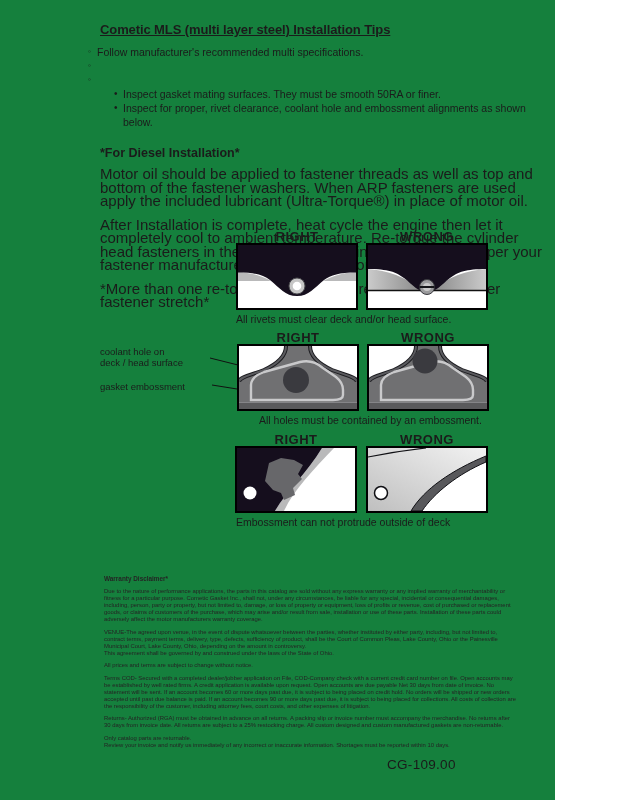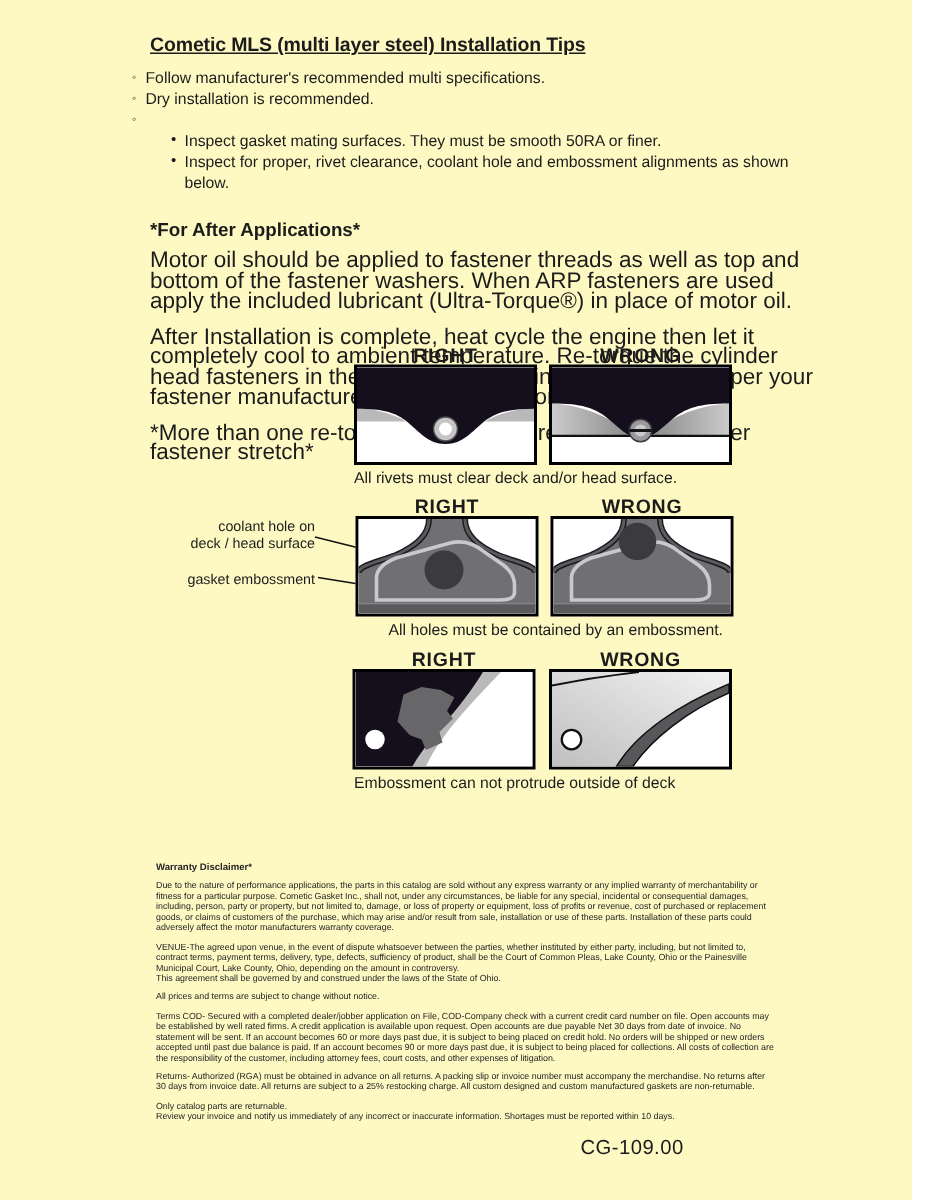--- a/index.html
+++ b/index.html
@@ -7,40 +7,40 @@
     --c-diagram-dark:#150e1d;
     --c-diagram-mid-gray:#707072;
     --c-diagram-light-gray:#b9b9ba;
     --c-diagram-dark-gray:#4a4a4e;
     --c-hole-dark:#3a3a3f;
     --c-emboss-outline:#c9c9cb;
     --c-border:#000000;
   }
   html,body{margin:0;padding:0;background:#ffffff;}
   .page{
-    position:relative;width:608px;height:800px;background:#fef9c3;overflow:hidden;
+    position:relative;width:555px;height:800px;background:#15803d;overflow:hidden;
     font-family:"Liberation Sans","DejaVu Sans",sans-serif;color:var(--c-ink);
   }
   
   .content{position:absolute;left:100px;top:22px;width:452px;}
   .title{font-size:13px;font-weight:bold;text-decoration:underline;letter-spacing:-0.1px;margin:0 0 8px 0;}
   .tips{margin:0 0 0 -12px;}
   .tip{display:flex;font-size:10.5px;line-height:14px;}
   .tmark{width:9px;font-size:8px;line-height:14px;flex:none;text-align:left;}
   .tip.sub{margin-left:26px;}
   .tip.sub .tmark{font-size:10px;}
   .diesel{margin-top:17px;}
   .diesel-h{font-size:12.5px;font-weight:bold;margin:0 0 7px 0;}
   .diesel p{font-size:15px;line-height:13.5px;margin:0 0 10px 0;}
   
   .fig-label{position:absolute;width:122px;text-align:center;font-size:13px;font-weight:600;letter-spacing:0.5px;}
   .dbox{position:absolute;width:118px;height:63px;border:2px solid var(--c-border);background:#fff;}
   .dbox svg{display:block;width:100%;height:100%;}
   .caption{position:absolute;font-size:10.5px;font-weight:normal;line-height:12.5px;}
-  .ann{position:absolute;width:110px;text-align:right;font-size:9.5px;line-height:11px;}
+  .ann{position:absolute;width:110px;text-align:left;font-size:9.5px;line-height:11px;}
   .leaders{position:absolute;left:209px;top:352px;}
   
   .legal{position:absolute;left:104px;top:575px;width:412px;color:#242424;}
   .legal-h{font-size:6.4px;font-weight:bold;margin:0 0 6px 0;}
   .legal p{font-size:5.9px;line-height:7px;margin:0 0 5.5px 0;}
   .legal p.tight{margin-top:-5.5px;}
   .page-code{position:absolute;left:387px;top:757px;font-size:13.5px;letter-spacing:0.3px;color:#1a1a1a;}
 </style>
 </head>
 <body>
@@ -49,36 +49,35 @@
 
   <div class="content">
     <h1 class="title">Cometic MLS (multi layer steel) Installation Tips</h1>
     <div class="tips">
       <div class="tip">
         <span class="tmark">◦</span>
         <span>Follow manufacturer's recommended multi specifications.</span>
       </div>
       <div class="tip">
         <span class="tmark">◦</span>
-        <span>Dry installation is recommended.</span>
       </div>
       <div class="tip">
         <span class="tmark">◦</span>
       </div>
       <div class="tip sub">
         <span class="tmark">•</span>
         <span>Inspect gasket mating surfaces.  They must be smooth 50RA or finer.</span>
       </div>
       <div class="tip sub">
         <span class="tmark">•</span>
         <span>Inspect for proper, rivet clearance, coolant hole and embossment alignments as shown below.</span>
       </div>
     </div>
     <div class="diesel">
-      <h2 class="diesel-h">*For After Applications*</h2>
+      <h2 class="diesel-h">*For Diesel Installation*</h2>
       <p>Motor oil should be applied to fastener threads as well as top and bottom of the fastener washers. When ARP fasteners are used apply the included lubricant (Ultra-Torque®) in place of motor oil.</p>
       <p>After Installation is complete, heat cycle the engine then let it completely cool to ambient temperature. Re-torque the cylinder head fasteners in the same pattern as initial installation or per your fastener manufacturer's recommendations.</p>
       <p>*More than one re-torque may be required to achieve proper fastener stretch*</p>
     </div>
   </div>
 
   <div class="fig-label" style="left:236px;top:229px;">RIGHT</div>
   <div class="fig-label" style="left:366px;top:229px;">WRONG</div>
 
   <div class="dbox" style="left:236px;top:243px;">

